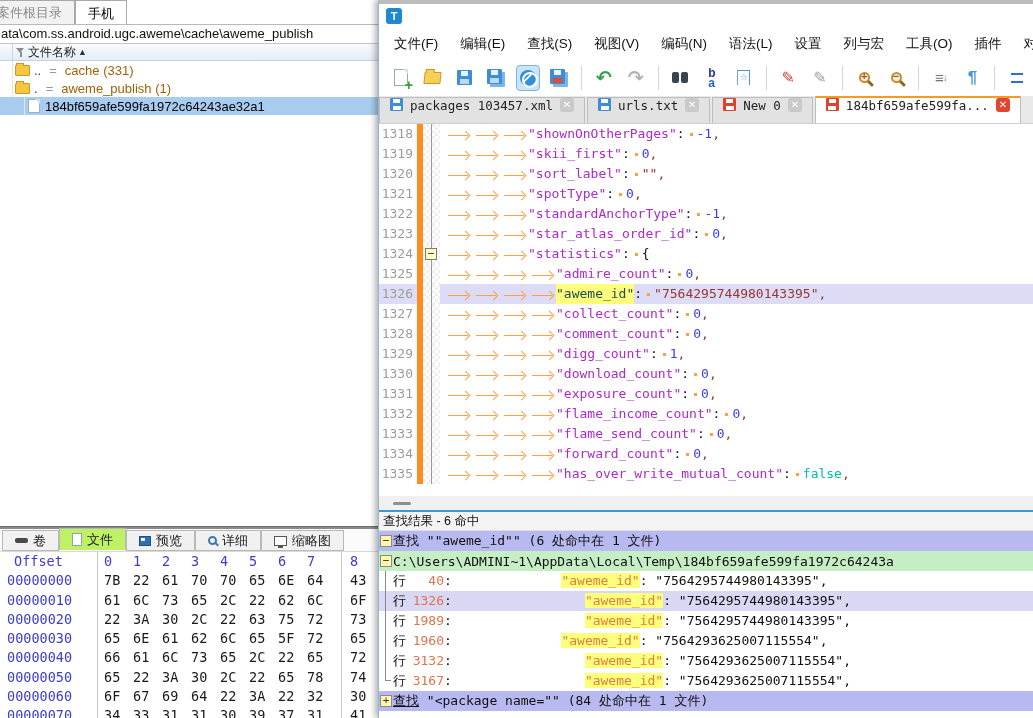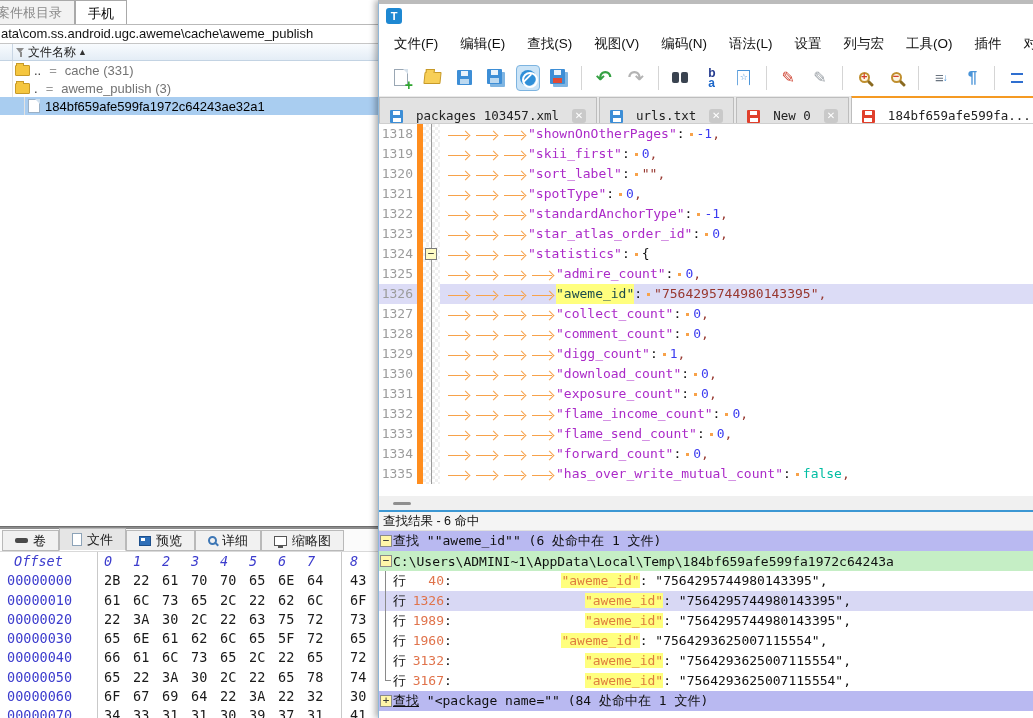--- a/index.html
+++ b/index.html
@@ -22,42 +22,42 @@
   .sort-arrow { font-size:9px; margin-left:2px; color:#333;}
   .tree-row { height:18px; display:flex; align-items:center; font-size:13px; white-space:nowrap; overflow:hidden;}
   .tree-row .tree-cb-col { border-right:1px solid #e3e3e3; flex:0 0 13px;}
   .tree-row.selected { background:#a9cdf0;padding-left:12px; }
   .icon-folder { width:15px; height:11px; background:#f5c63f; border:1px solid #c79a28; border-radius:1px; margin:0 4px 0 2px; position:relative; flex:0 0 15px;}
   .icon-folder::before { content:""; position:absolute; top:-3px; left:0; width:6px; height:2px; background:#f5c63f; border:1px solid #c79a28; border-bottom:none;}
   .icon-doc { width:12px; height:14px; background:#fff; border:1px solid #9ab0c6; margin:0 5px 0 3px; position:relative; flex:0 0 12px;}
   .icon-doc::before { content:""; position:absolute; right:-1px; top:-1px; border-style:solid; border-width:0 5px 5px 0; border-color:transparent #cfe0ef transparent transparent;}
   .tr-name { color:#3c3c3c; margin-right:8px;}
   .tr-eq { color:#9a9a9a; margin-right:8px;}
-  .tr-label { color:#737373; }
+  .tr-label { color:#a16207; }
   .tree-row.selected .tr-name { color:#000; }
   .lp-spacer { height:411px; background:#fff; }
   .lp-divider { height:3px; background:#8c8c8c; border-top:1px solid #6e6e6e; }
   .lp-bottom-tabs { height:23px; display:flex; align-items:flex-end; background:#fbfbfb; padding-left:2px; border-bottom:1px solid #d9d9d9;}
   .lpb-tab { height:21px; display:flex; align-items:center; gap:5px; padding:0 12px; font-size:13px; color:#222; border:1px solid #b9b9b9; border-bottom:1px solid #b9b9b9; background:#f1f1f1; white-space:nowrap;}
-  .lpb-tab.active { background:#e5e5e5; border-bottom:1px solid #fff; height:23px;}
+  .lpb-tab.active { background:#bef264; border-bottom:1px solid #fff; height:23px;}
   .bt-ic { display:inline-block; }
   .ic-volume { width:13px; height:5px; background:#4a4a4a; border-radius:2px;}
   .ic-file  { width:10px; height:13px; background:#fff; border:1px solid #8da3b8;}
   .ic-preview { width:12px; height:10px; background:#2f6fb8; border:1px solid #1d4f8c; position:relative;}
   .ic-preview::before{content:""; position:absolute; left:1px; top:1px; width:4px; height:3px; background:#fff;}
   .ic-detail { width:9px; height:9px; border:2px solid #3e77b5; border-radius:50%; position:relative;}
   .ic-detail::after{content:""; position:absolute; width:5px; height:2px; background:#3e77b5; transform:rotate(45deg); right:-4px; bottom:-2px;}
   .ic-thumb { width:13px; height:10px; border:1px solid #555; background:#fff; position:relative;}
   .ic-thumb::after{content:""; position:absolute; left:3px; bottom:-3px; width:5px; height:2px; background:#555;}
   .hex { font-size:13.5px; line-height:19.3px; white-space:nowrap; overflow:hidden;}
   .hxrow { display:flex; }
   .hoff { flex:0 0 97px; color:#3c3ccd; text-align:left; padding-left:7px; }
   .hbytes { flex:0 0 244px; display:flex; border-left:1px solid #c9c9c9; padding-left:6px;}
   .hbytes span { flex:0 0 29px; text-align:left; color:#1a1a1a;}
-  .hhdr .hbytes span, .hhdr .hoff, .hhdr .hextra { color:#3c3ccd;font-style:italic; }
+  .hhdr .hbytes span, .hhdr .hoff, .hhdr .hextra { color:#3c3ccd; }
   .hhdr .hoff { padding-left:14px; }
   .hextra { flex:0 0 40px; border-left:1px solid #c9c9c9; padding-left:8px; color:#1a1a1a;}
 
   
   #ndd { position:absolute; left:378px; top:0; width:655px; height:718px; background:#fff;
     border-top:4px solid #bcbcbc; border-left:1px solid #8fb7d8; box-shadow:-3px 0 6px rgba(0,0,0,.3);}
   .titlebar { height:24px; display:flex; align-items:center; padding-left:7px; font-size:12.5px; color:#111; background:#fff; white-space:nowrap; overflow:hidden;}
   .app-ic { width:16px; height:16px; background:#1e88d2; color:#fff; border-radius:3px; font-size:11px; font-weight:bold; display:flex; align-items:center; justify-content:center; margin-right:6px; flex:0 0 16px;}
   .menubar { height:31px; display:flex; align-items:center; font-size:13.5px; color:#111; background:#fff; padding-left:4px;}
   .menu-item { padding:4px 11px; white-space:nowrap;}
@@ -90,21 +90,21 @@
   .tpen.red { color:#cf4433; } .tpen.gray { color:#9aa0a6; }
   .tmag { width:11px; height:11px; border:2px solid #c08f2e; border-radius:50%; position:relative; background:#fdf6e3;}
   .tmag::before { content:""; position:absolute; width:7px; height:3px; background:#8a6a20; transform:rotate(45deg); right:-6px; bottom:-4px; border-radius:1px;}
   .tmag i { position:absolute; left:0px; top:-4px; font-style:normal; font-size:11px; font-weight:bold; color:#d23c2a;}
   .twrap { font-size:15px; color:#6a7480; letter-spacing:-1px;}
   .twrap::after { content:"↓"; color:#4a94d8; font-size:10px; }
   .tpil { color:#4a94d8; font-size:17px; font-weight:bold;}
   .tpart { width:12px; height:10px; border-top:2px solid #2f6fd0; border-bottom:2px solid #2f6fd0;}
 
   .doctabs { height:28px; background:#e9e9e9; display:flex; align-items:flex-end; border-bottom:1px solid #cfcfcf; overflow:hidden;}
-  .dtab { height:26px; display:flex; align-items:flex-end; gap:13px; padding:0 10px; border:1px solid #bdbdbd; border-bottom:none; background:#e2e2e2; font-size:12.5px; color:#222; white-space:nowrap; margin-right:2px;}
+  .dtab { height:26px; display:flex; align-items:flex-start; gap:7px; padding:0 10px; border:1px solid #bdbdbd; border-bottom:none; background:#e2e2e2; font-size:12.5px; color:#222; white-space:nowrap; margin-right:2px;}
   .dtab.active { background:#fff; border-top:3px solid #f59a23; height:28px; }
   .dtab .mono { font-size:12.5px; }
   .dsave { width:13px; height:13px; border-radius:1px; position:relative; flex:0 0 13px;}
   .dsave::before{content:""; position:absolute; top:1px; left:3px; width:7px; height:4px; background:#fff;}
   .dsave::after{content:""; position:absolute; bottom:1px; left:2.5px; width:8px; height:4.5px; background:#fff;}
   .dsave.blue { background:#3d8ed6; } .dsave.red { background:#e0402c; }
   .dclose { width:14px; height:14px; border-radius:3px; background:#c9c9c9; color:#fff; font-size:10px; line-height:14px; text-align:center; flex:0 0 14px;}
   .dclose.red { background:#e2462f; }
 
   
@@ -172,21 +172,21 @@
         <span class="icon-folder"></span>
         <span class="tr-name">..</span>
         <span class="tr-eq">=</span>
         <span class="tr-label">cache (331)</span>
       </div>
       <div class="tree-row">
         <span class="tree-cb-col"></span>
         <span class="icon-folder"></span>
         <span class="tr-name">.</span>
         <span class="tr-eq">=</span>
-        <span class="tr-label">aweme_publish (3)</span>
+        <span class="tr-label">aweme_publish (1)</span>
       </div>
       <div class="tree-row selected">
         <span class="tree-cb-col"></span>
         <span class="icon-doc"></span>
         <span class="tr-name">184bf659afe599fa1972c64243ae32a1</span>
       </div>
     </div>
   <div class="lp-spacer"></div>
   <div class="lp-divider"></div>
   <div class="lp-bottom-tabs" id="bottom-tabs">
@@ -222,21 +222,21 @@
           <span>4</span>
           <span>5</span>
           <span>6</span>
           <span>7</span>
         </span>
         <span class="hextra">8</span>
       </div>
       <div class="hxrow">
         <span class="hoff">00000000</span>
         <span class="hbytes">
-          <span>2B</span>
+          <span>7B</span>
           <span>22</span>
           <span>61</span>
           <span>70</span>
           <span>70</span>
           <span>65</span>
           <span>6E</span>
           <span>64</span>
         </span>
         <span class="hextra">43</span>
       </div>

